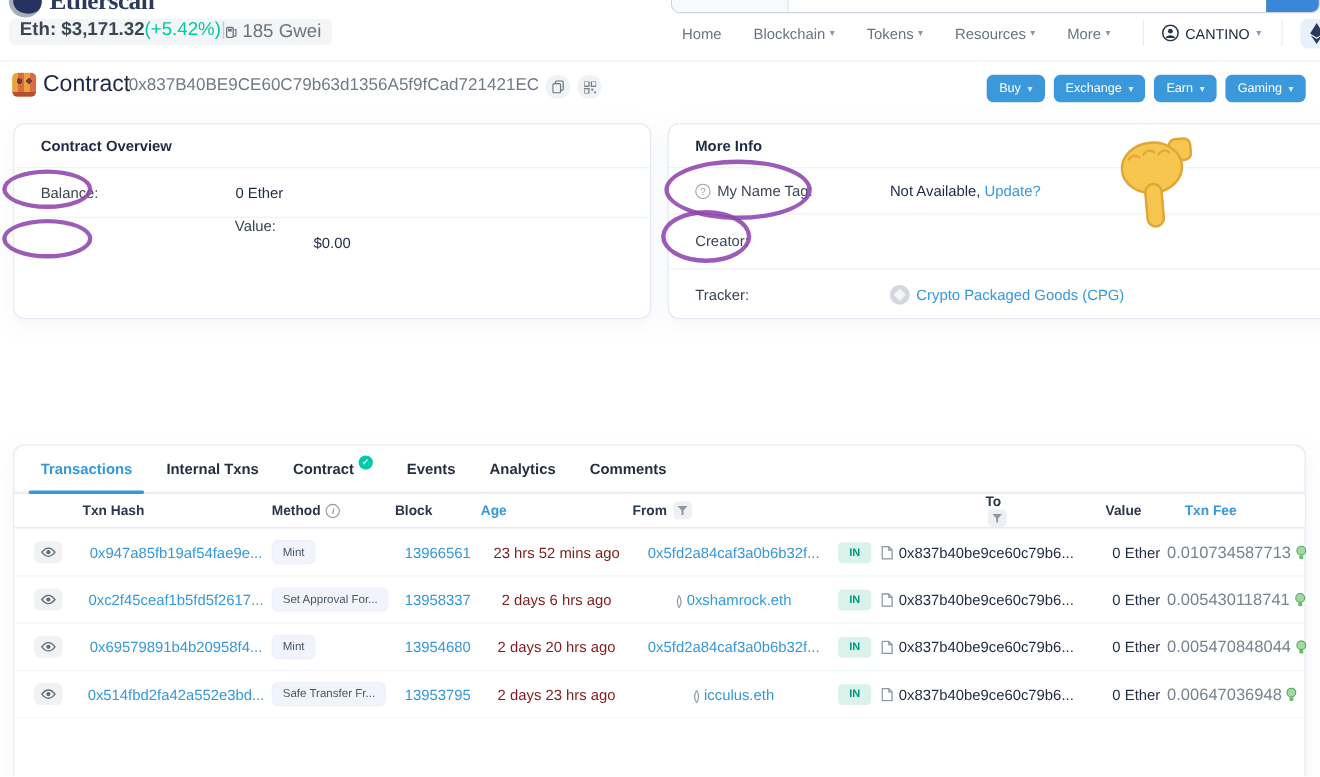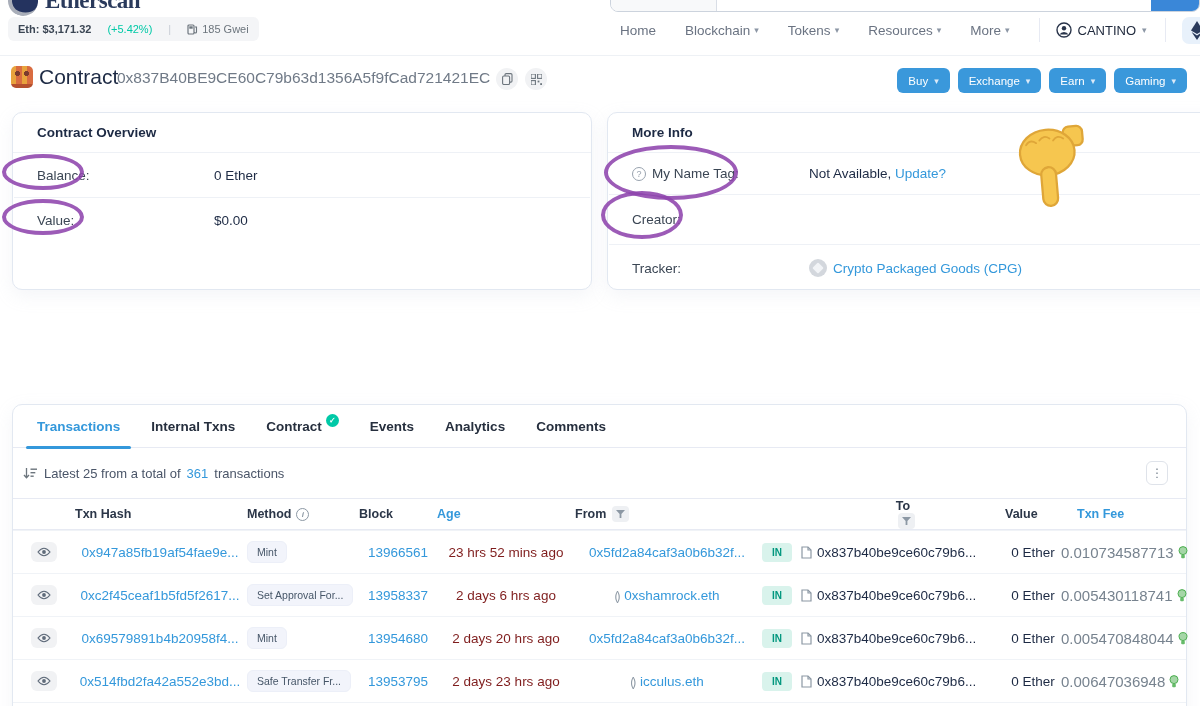--- a/index.html
+++ b/index.html
@@ -9,21 +9,21 @@
 
   
   .topbar { position:absolute; left:0; top:0; width:1200px; height:56px; background:#fff;
     border-bottom:1px solid #eef1f5; z-index:5; }
   .brand { position:absolute; left:8px; top:-14px; display:flex; align-items:center; gap:7px; }
   .brand-mark { width:30px; height:30px; border-radius:50%; background:#24335f;
     border-bottom:4px solid #a9aeb9; border-left:4px solid #a9aeb9; transform:rotate(18deg); }
   .brand-text { font-family:"Liberation Serif", serif; font-size:23px; font-weight:700; color:#2a3a5c; letter-spacing:-.5px; }
 
   .eth-pill { position:absolute; left:8px; top:17px; height:24px; background:#f4f5f7; border-radius:6px;
-    display:flex; align-items:center; gap:16px; padding:0 10px; font-size:11px; }
+    display:flex; gap:0; padding:0 10px; font-size:17px; }
   .eth-price { color:#3b4654; font-weight:700; }
   .eth-change { color:#00c9a7; }
   .eth-sep { color:#c8cdd4; }
   .gwei { color:#6c757d; display:flex; align-items:center; gap:4px; }
 
   .searchbar { position:absolute; left:610px; top:-30px; width:590px; height:42px; background:#fff;
     border:1px solid #ccd3dd; border-radius:8px; display:flex; overflow:hidden; }
   .search-filter { width:106px; background:#f8f9fa; border-right:1px solid #d9dee6; }
   .search-input { flex:1; border:none; outline:none; font-size:12px; padding:0 10px; color:#6c757d; }
   .search-btn { width:48px; background:#3a87d8; border:none; cursor:pointer; }
@@ -229,21 +229,21 @@
     </div>
   </div>
 
   <div class="card" style="left:12px; top:112px; width:580px; height:178px;">
     <div class="card-head">Contract Overview</div>
     <div class="crow" style="height:44px;">
       <span class="lbl">Balance:</span>
       <span class="val">0 Ether</span>
     </div>
     <div class="hr"></div>
-    <div class="crow" style="height:44px;">
+    <div class="crow" style="height:44px;flex-direction:column;">
       <span class="lbl">Value:</span>
       <span class="val">$0.00</span>
     </div>
   </div>
 
   <div class="card" style="left:607px; top:112px; width:689px; height:178px;">
     <div class="card-head">
       <span>More Info</span>
       <span style="margin-left:auto; display:flex; align-items:center;">
         <span class="heart">♥</span>
@@ -295,32 +295,20 @@
           <span>Events</span>
         </span>
       <span class="tab">
           <span>Analytics</span>
         </span>
       <span class="tab">
           <span>Comments</span>
         </span>
     </div>
 
-    <div class="summary">
-      <svg width="15" height="13" viewBox="0 0 15 13">
-          <path d="M3.5 1 v9 M1 8 l2.5 2.8 L6 8" fill="none" stroke="#6c757d" stroke-width="1.3"></path>
-          <rect x="7.5" y="1.5" width="6.5" height="1.4" fill="#6c757d"></rect>
-          <rect x="7.5" y="5" width="4.8" height="1.4" fill="#6c757d"></rect>
-          <rect x="7.5" y="8.5" width="3.2" height="1.4" fill="#6c757d"></rect>
-        </svg>
-      <span>Latest 25 from a total of</span>
-      <a class="lnk">361</a>
-      <span>transactions</span>
-      <button class="kebab">⋮</button>
-    </div>
 
     <div class="trow head">
       <span></span>
       <span class="hdr-flex" style="padding-left:8px;">Txn Hash</span>
       <span class="hdr-flex">
           <span>Method</span>
           <span class="info-i">i</span>
         </span>
       <span class="hdr-flex">Block</span>
       <a class="lnk hdr-flex">Age</a>

